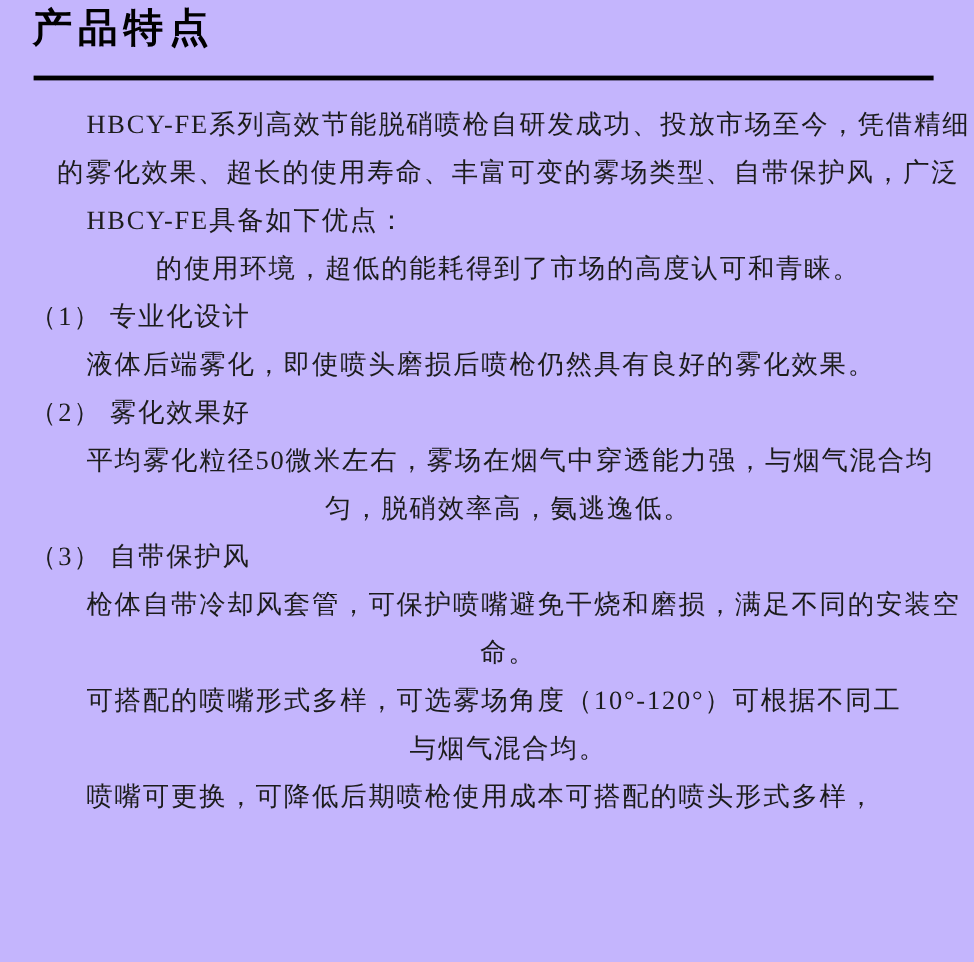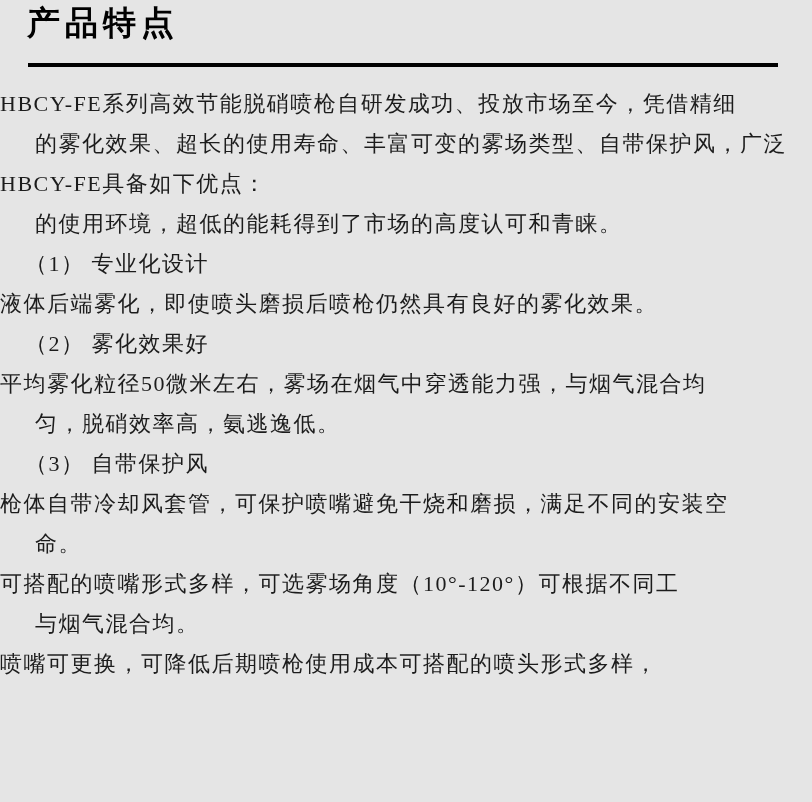--- a/index.html
+++ b/index.html
@@ -4,21 +4,21 @@
 <style>
   html, body {
     margin: 0;
     padding: 0;
     background: #ffffff;
   }
   .page {
     position: relative;
     width: 812px;
     height: 802px;
-    background: #e5e5e5;
+    background: #c4b5fd;
     overflow: hidden;
     font-family: "Liberation Serif", serif;
   }
   .title {
     position: absolute;
     left: 27px;
     top: 1px;
     margin: 0;
     font-family: "Liberation Serif", serif;
     font-size: 33px;
@@ -44,23 +44,23 @@
   .line {
     height: 40px;
     line-height: 40px;
     font-size: 22px;
     letter-spacing: 1.5px;
     color: #1c1c1c;
     white-space: nowrap;
     overflow: hidden;
   }
   
-  .line.first { }
+  .line.first { padding-left: 72px; }
   
-  .line.cont  { padding-left: 35px; }
+  .line.cont  { padding-left: 35px; text-align: center; }
   
   .line.item  { padding-left: 25px; }
 </style>
 </head>
 <body>
 
 <div class="page">
   <h1 class="title">产品特点</h1>
   <div class="rule"></div>
   <div class="doc-body" id="doc-body">

